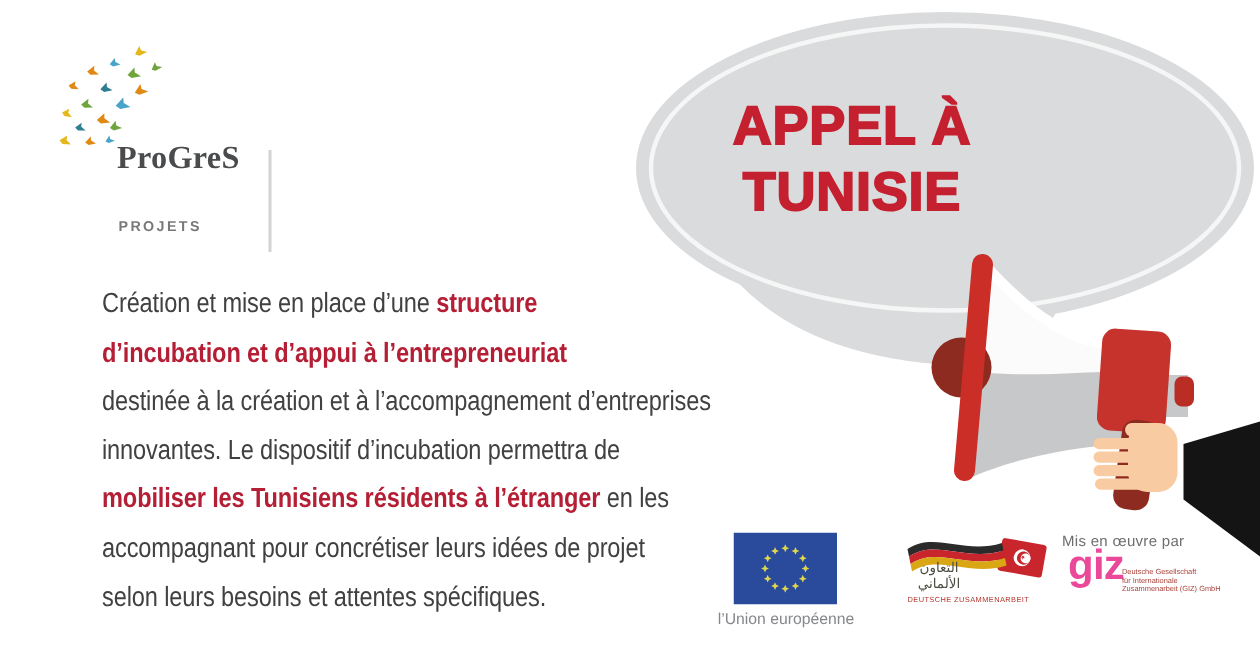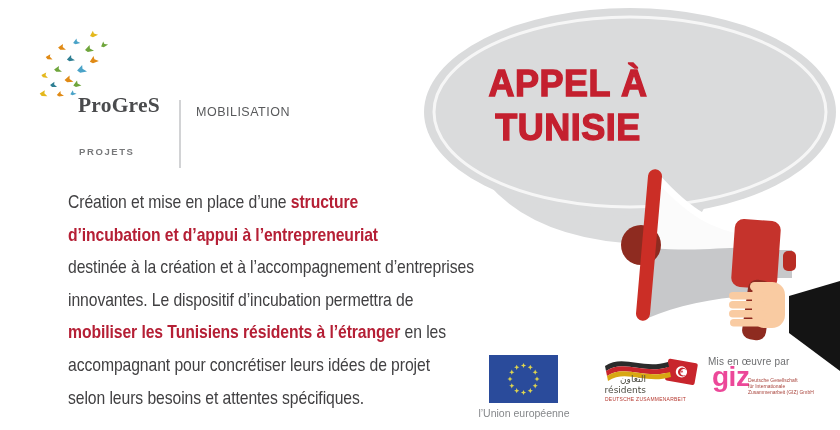--- a/index.html
+++ b/index.html
@@ -22,21 +22,21 @@
   .headline{position:absolute;left:452px;top:62px;width:232px;text-align:center;
       font-size:36px;line-height:43.5px;font-weight:bold;color:#c4202f;
       letter-spacing:.5px;-webkit-text-stroke:1.3px #c4202f;}
   
   .scene{position:absolute;left:0;top:0;}
   
   .eu-flag{position:absolute;left:489px;top:355px;}
   .eu-caption{position:absolute;left:463px;top:407px;width:122px;text-align:center;
       font-size:10.5px;line-height:12.5px;color:#85878a;}
   .coop{position:absolute;left:600px;top:352px;}
-  .coop-arabic{position:absolute;left:606px;top:374px;width:40px;text-align:right;direction:rtl;
+  .coop-arabic{position:absolute;left:606px;top:374px;width:40px;text-align:center;direction:rtl;
       font-family:"DejaVu Sans",sans-serif;font-size:9px;line-height:10.5px;color:#4c4c42;}
   .coop-sub{position:absolute;left:605px;top:397px;font-size:9px;letter-spacing:.5px;
       color:#b5352c;transform:scale(.55);transform-origin:left top;white-space:nowrap;}
   .giz-prefix{position:absolute;left:708px;top:356px;font-size:10px;color:#6d6e70;letter-spacing:.2px;}
   .giz-logo{position:absolute;left:712px;top:363px;font-size:28px;font-weight:bold;color:#ec4899;
       line-height:28px;letter-spacing:-.5px;}
   .giz-desc{position:absolute;left:748px;top:378px;font-size:9px;line-height:10.5px;color:#a8433b;
       transform:scale(.55);transform-origin:left top;white-space:nowrap;}
 </style>
 </head>
@@ -68,21 +68,20 @@
       <use href="#bird" fill="#4aa3c8" transform="translate(33,63) rotate(-10) scale(.7)"></use>
     </g>
   </svg>
 
   <div class="brand-title">
     <div>ProGreS</div>
   </div>
   <div class="brand-sub">PROJETS</div>
   <div class="divider"></div>
   <div class="program">
-    <div>MOBILISATION</div>
   </div>
 
   <svg class="scene" width="840" height="430" viewBox="0 0 840 430">
 
     <g>
       <path d="M470,158 Q515,240 645,244 Q698,240 712,188 L700,150 Z" fill="#dadbdc"></path>
       <ellipse cx="630" cy="112" rx="206" ry="104" fill="#dadbdc"></ellipse>
       <ellipse cx="630" cy="112" rx="196" ry="95" fill="none" stroke="#ffffff" stroke-width="3" opacity=".75"></ellipse>
     </g>
 
@@ -164,21 +163,21 @@
       <path d="M80,20 l2.4,-1.6 l-0.9,2.8 l-0.9,-2.8 l2.4,1.6 Z" fill="#c8252c" transform="scale(1)"></path>
     </g>
     <g>
       <path d="M5,14 C23,2 43,18 68,10 L69,15 C44,23 24,7 6,19 Z" fill="#2b2b2b"></path>
       <path d="M6,19 C24,7 44,23 69,15 L70,20 C45,28 25,12 7,24 Z" fill="#c8252c"></path>
       <path d="M7,24 C25,12 45,28 70,20 L71,25 C46,33 26,17 8,29 Z" fill="#d8a713"></path>
     </g>
   </svg>
   <div class="coop-arabic">
     <div>التعاون</div>
-    <div>résidents</div>
+    <div>الألماني</div>
   </div>
   <div class="coop-sub">DEUTSCHE ZUSAMMENARBEIT</div>
 
   <div class="giz-prefix">Mis en œuvre par</div>
   <div class="giz-logo">giz</div>
   <div class="giz-desc">
     <div>Deutsche Gesellschaft</div>
     <div>für Internationale</div>
     <div>Zusammenarbeit (GIZ) GmbH</div>
   </div>

